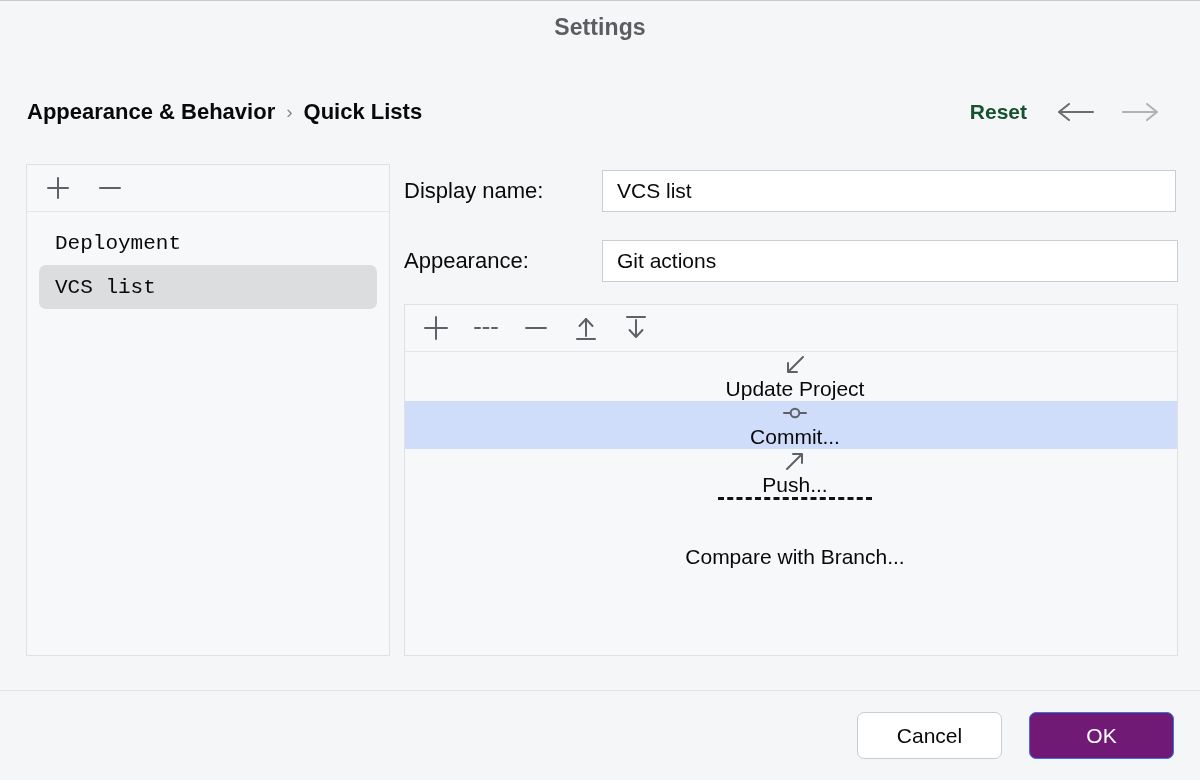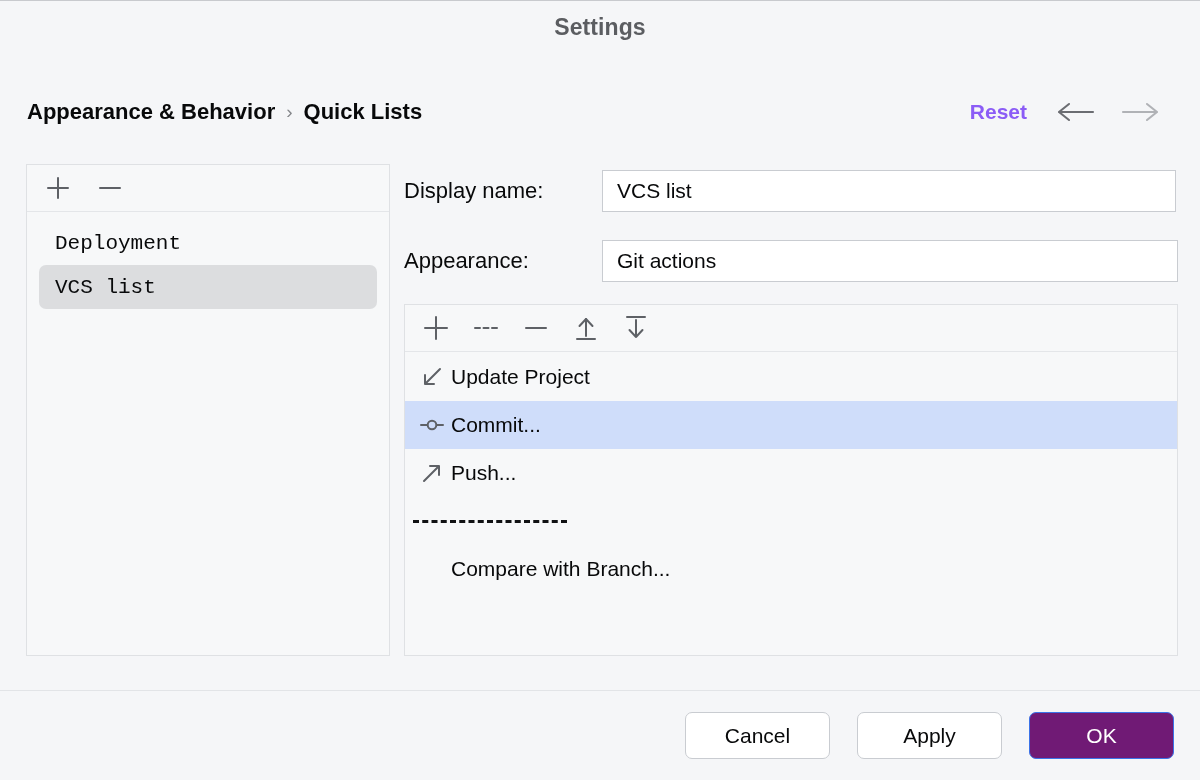--- a/index.html
+++ b/index.html
@@ -62,21 +62,21 @@
     font-weight: normal;
   }
   #reset-link {
     position: absolute;
     right: 173px; top: 0;
     height: 40px;
     display: flex;
     align-items: center;
     font-size: 21px;
     font-weight: bold;
-    color: #8b5cf6;
+    color: #14532d;
     cursor: pointer;
   }
   #nav-arrows {
     position: absolute;
     right: 40px; top: 0;
     height: 40px;
     display: flex;
     align-items: center;
     gap: 24px;
   }
@@ -176,20 +176,21 @@
     gap: 20px;
     box-sizing: border-box;
   }
   #actions-list { padding-top: 1px; }
   .action-row {
     height: 48px;
     display: flex;
     align-items: center;
     padding-left: 8px;
     cursor: pointer;
+    flex-direction: column;
   }
   .action-row.selected { background: #cfddfa; }
   .action-icon {
     width: 38px;
     min-width: 38px;
     display: flex;
     align-items: center;
     justify-content: center;
     line-height: 0;
   }
@@ -378,15 +379,14 @@
       <span class="action-label">Compare with Branch...</span>
     </div>
 
   </div>
 </div>
 
 <div id="footer-rule"></div>
 
 <div id="footer-buttons">
   <div class="btn btn-secondary">Cancel</div>
-  <div class="btn btn-secondary">Apply</div>
   <div class="btn btn-primary">OK</div>
 </div>
 
 </body></html>

